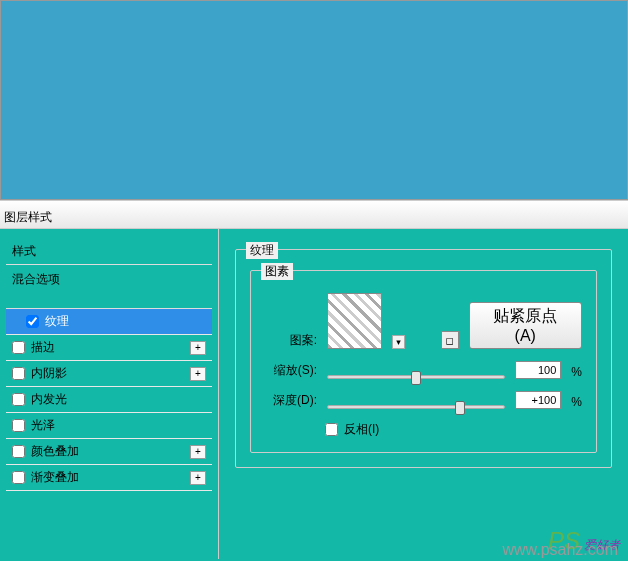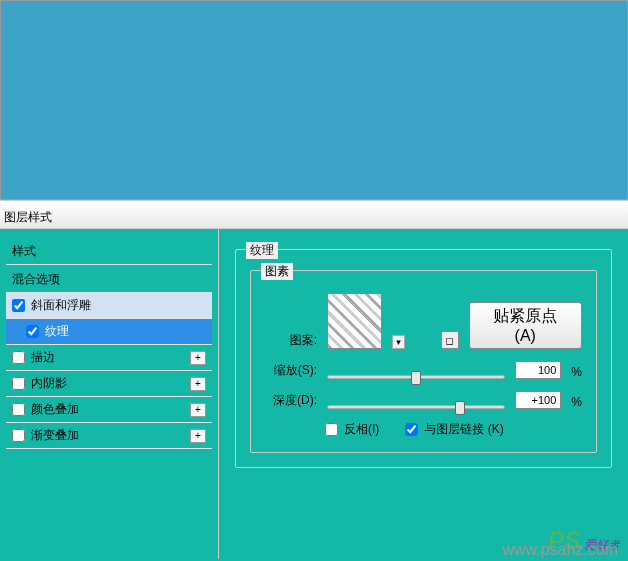--- a/index.html
+++ b/index.html
@@ -8,21 +8,21 @@
     .canvas-area { width: 100%; height: 200px; background: #3da3c9; display: flex; align-items: center; justify-content: center; border: 1px solid #999; }
     .candy-text { font-size: 160px; font-weight: 900; font-family: "Arial Black", sans-serif; letter-spacing: -10px; color: #fff; position: relative; }
     .candy-text span { background: repeating-linear-gradient(45deg, #f4c766 0 20px, #ffffff 20px 40px); -webkit-background-clip: text; background-clip: text; -webkit-text-fill-color: transparent; filter: drop-shadow(0 0 2px rgba(0,0,0,0.1)); }
     
     .dialog { position: absolute; top: 200px; left: 0; right: 0; bottom: 0; background: #14b8a6; border-top: 1px solid #ccc; }
     .dialog-title { padding: 8px 4px 2px; font-size: 12px; background: linear-gradient(#fff, #e8e8e8); border-bottom: 1px solid #ccc; }
     .dialog-body { display: flex; height: calc(100% - 30px); }
     
     .styles-panel { width: 219px; border-right: 1px solid #ccc; padding: 10px 6px; }
     .styles-header { padding: 4px 6px; border-bottom: 1px solid #ddd; }
-    .styles-sub { padding: 6px 6px 4px; border-bottom: 1px solid #ddd; }
+    .styles-sub { padding: 6px 6px 20px; border-bottom: 1px solid #ddd; }
     .style-list { list-style: none; }
     .style-item { display: flex; align-items: center; justify-content: space-between; padding: 4px 6px; border-bottom: 1px solid #e8e8e8; cursor: default; }
     .style-item.sel-light { background: #d1e2f2; }
     .style-item.sel-dark { background: #2f8fe8; color: #fff; }
     .style-item .left { display: flex; align-items: center; gap: 6px; }
     .style-item input[type=checkbox] { width: 13px; height: 13px; }
     .plus-btn { width: 16px; height: 14px; border: 1px solid #999; background: #f8f8f8; font-size: 10px; line-height: 10px; text-align: center; display: inline-flex; align-items: center; justify-content: center; }
     
     .texture-panel { flex: 1; padding: 14px 16px; }
     .group { border: 1px solid #ccc; border-radius: 2px; padding: 10px 14px 14px; margin-top: 6px; position: relative; }
@@ -56,45 +56,51 @@
 </div>
 
 <div class="dialog">
   <div class="dialog-title">图层样式</div>
   <div class="dialog-body">
 
     <div class="styles-panel">
       <div class="styles-header">样式</div>
       <div class="styles-sub">混合选项</div>
       <ul class="style-list" id="style-list">
-          <li class="style-item sel-light">
-            <span class="left">
-              <input type="checkbox" checked="" style="">
-              <span>斜面和浮雕</span>
-            </span>
-          </li>
           <li class="style-item sel-dark">
             <span class="left" style="padding-left: 14px;">
               <input type="checkbox" checked="" style="">
               <span>纹理</span>
             </span>
           </li>
           <li class="style-item">
             <span class="left">
               <input type="checkbox" style="">
               <span>描边</span>
             </span>
             <span class="plus-btn">+</span>
           </li>
           <li class="style-item">
             <span class="left">
               <input type="checkbox" style="">
               <span>内阴影</span>
             </span>
             <span class="plus-btn">+</span>
+          </li>
+          <li class="style-item">
+            <span class="left">
+              <input type="checkbox" style="">
+              <span>内发光</span>
+            </span>
+          </li>
+          <li class="style-item">
+            <span class="left">
+              <input type="checkbox" style="">
+              <span>光泽</span>
+            </span>
           </li>
           <li class="style-item">
             <span class="left">
               <input type="checkbox" style="">
               <span>颜色叠加</span>
             </span>
             <span class="plus-btn">+</span>
           </li>
           <li class="style-item">
             <span class="left">
@@ -137,24 +143,20 @@
             </div>
             <input class="num-input" value="+100" style="">
             <span class="pct">%</span>
           </div>
 
           <div class="row" style="margin-left:60px; gap:26px;">
             <label class="checkbox-row">
               <input type="checkbox" id="invert-cb" style="">
               <span>反相(I)</span>
             </label>
-            <label class="checkbox-row">
-              <input type="checkbox" id="link-cb" checked="" style="">
-              <span>与图层链接 (K)</span>
-            </label>
           </div>
 
         </div>
       </div>
     </div>
 
   </div>
 </div>
 
 <div class="watermark">

